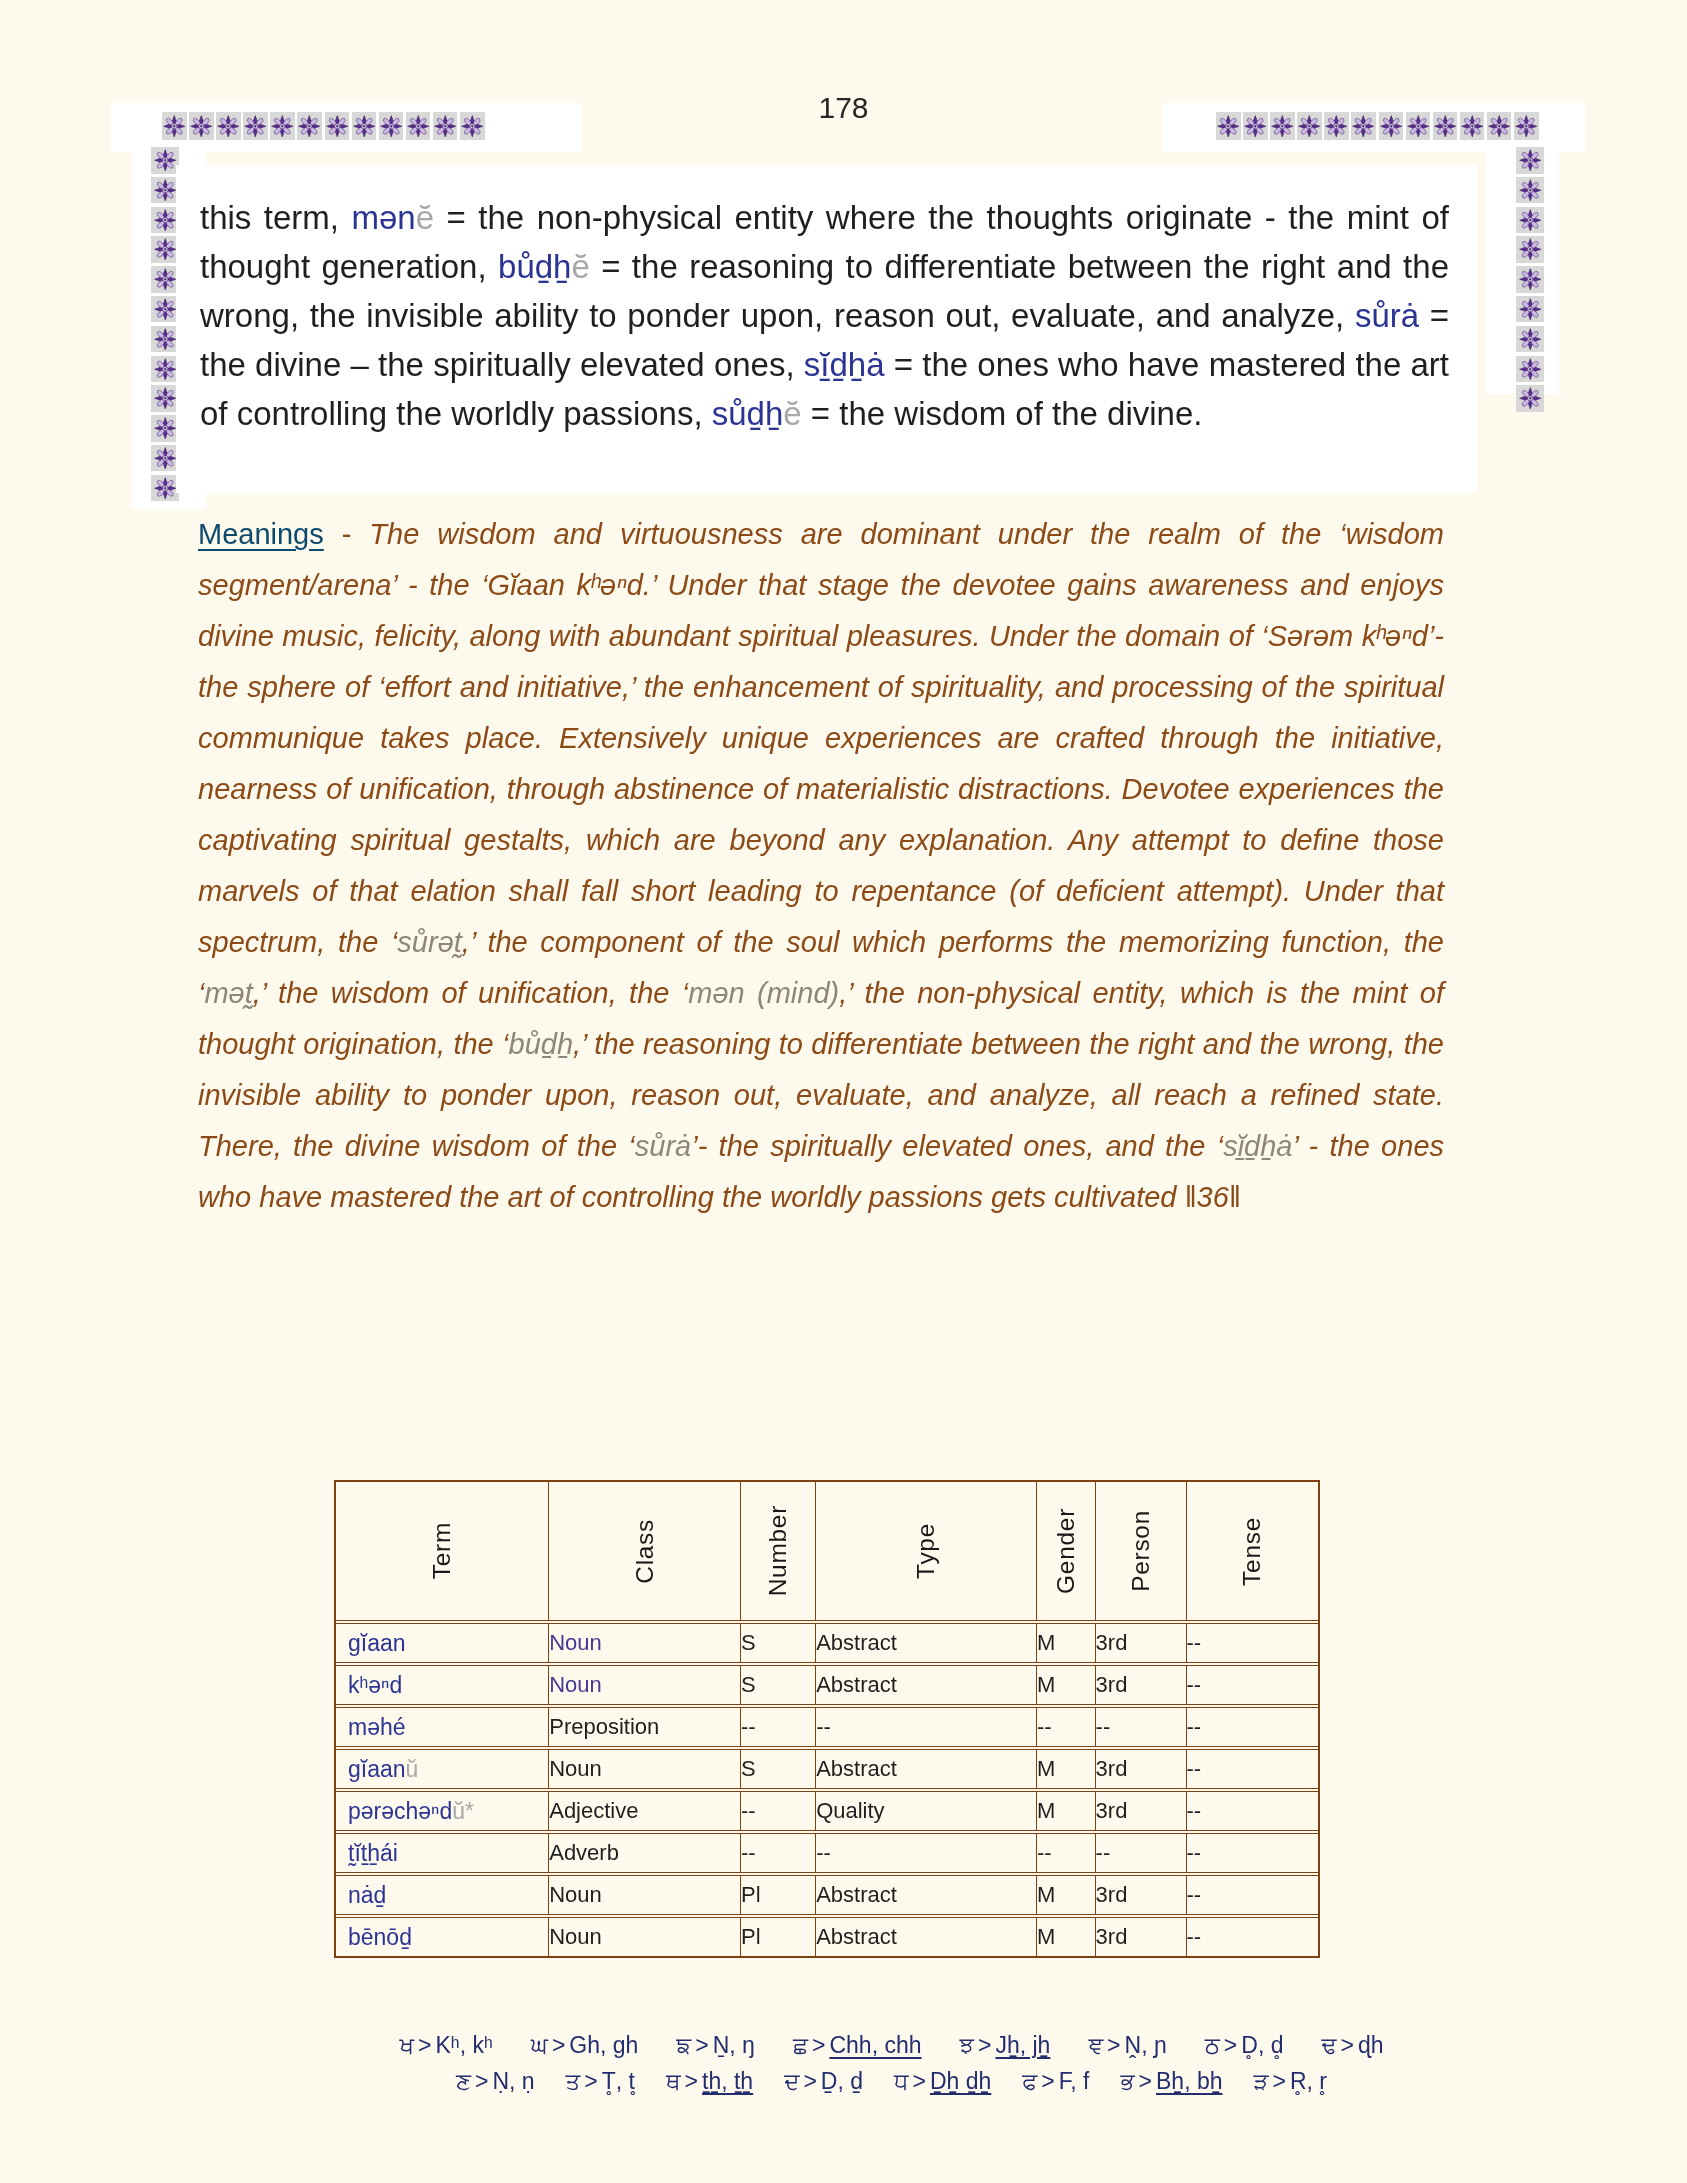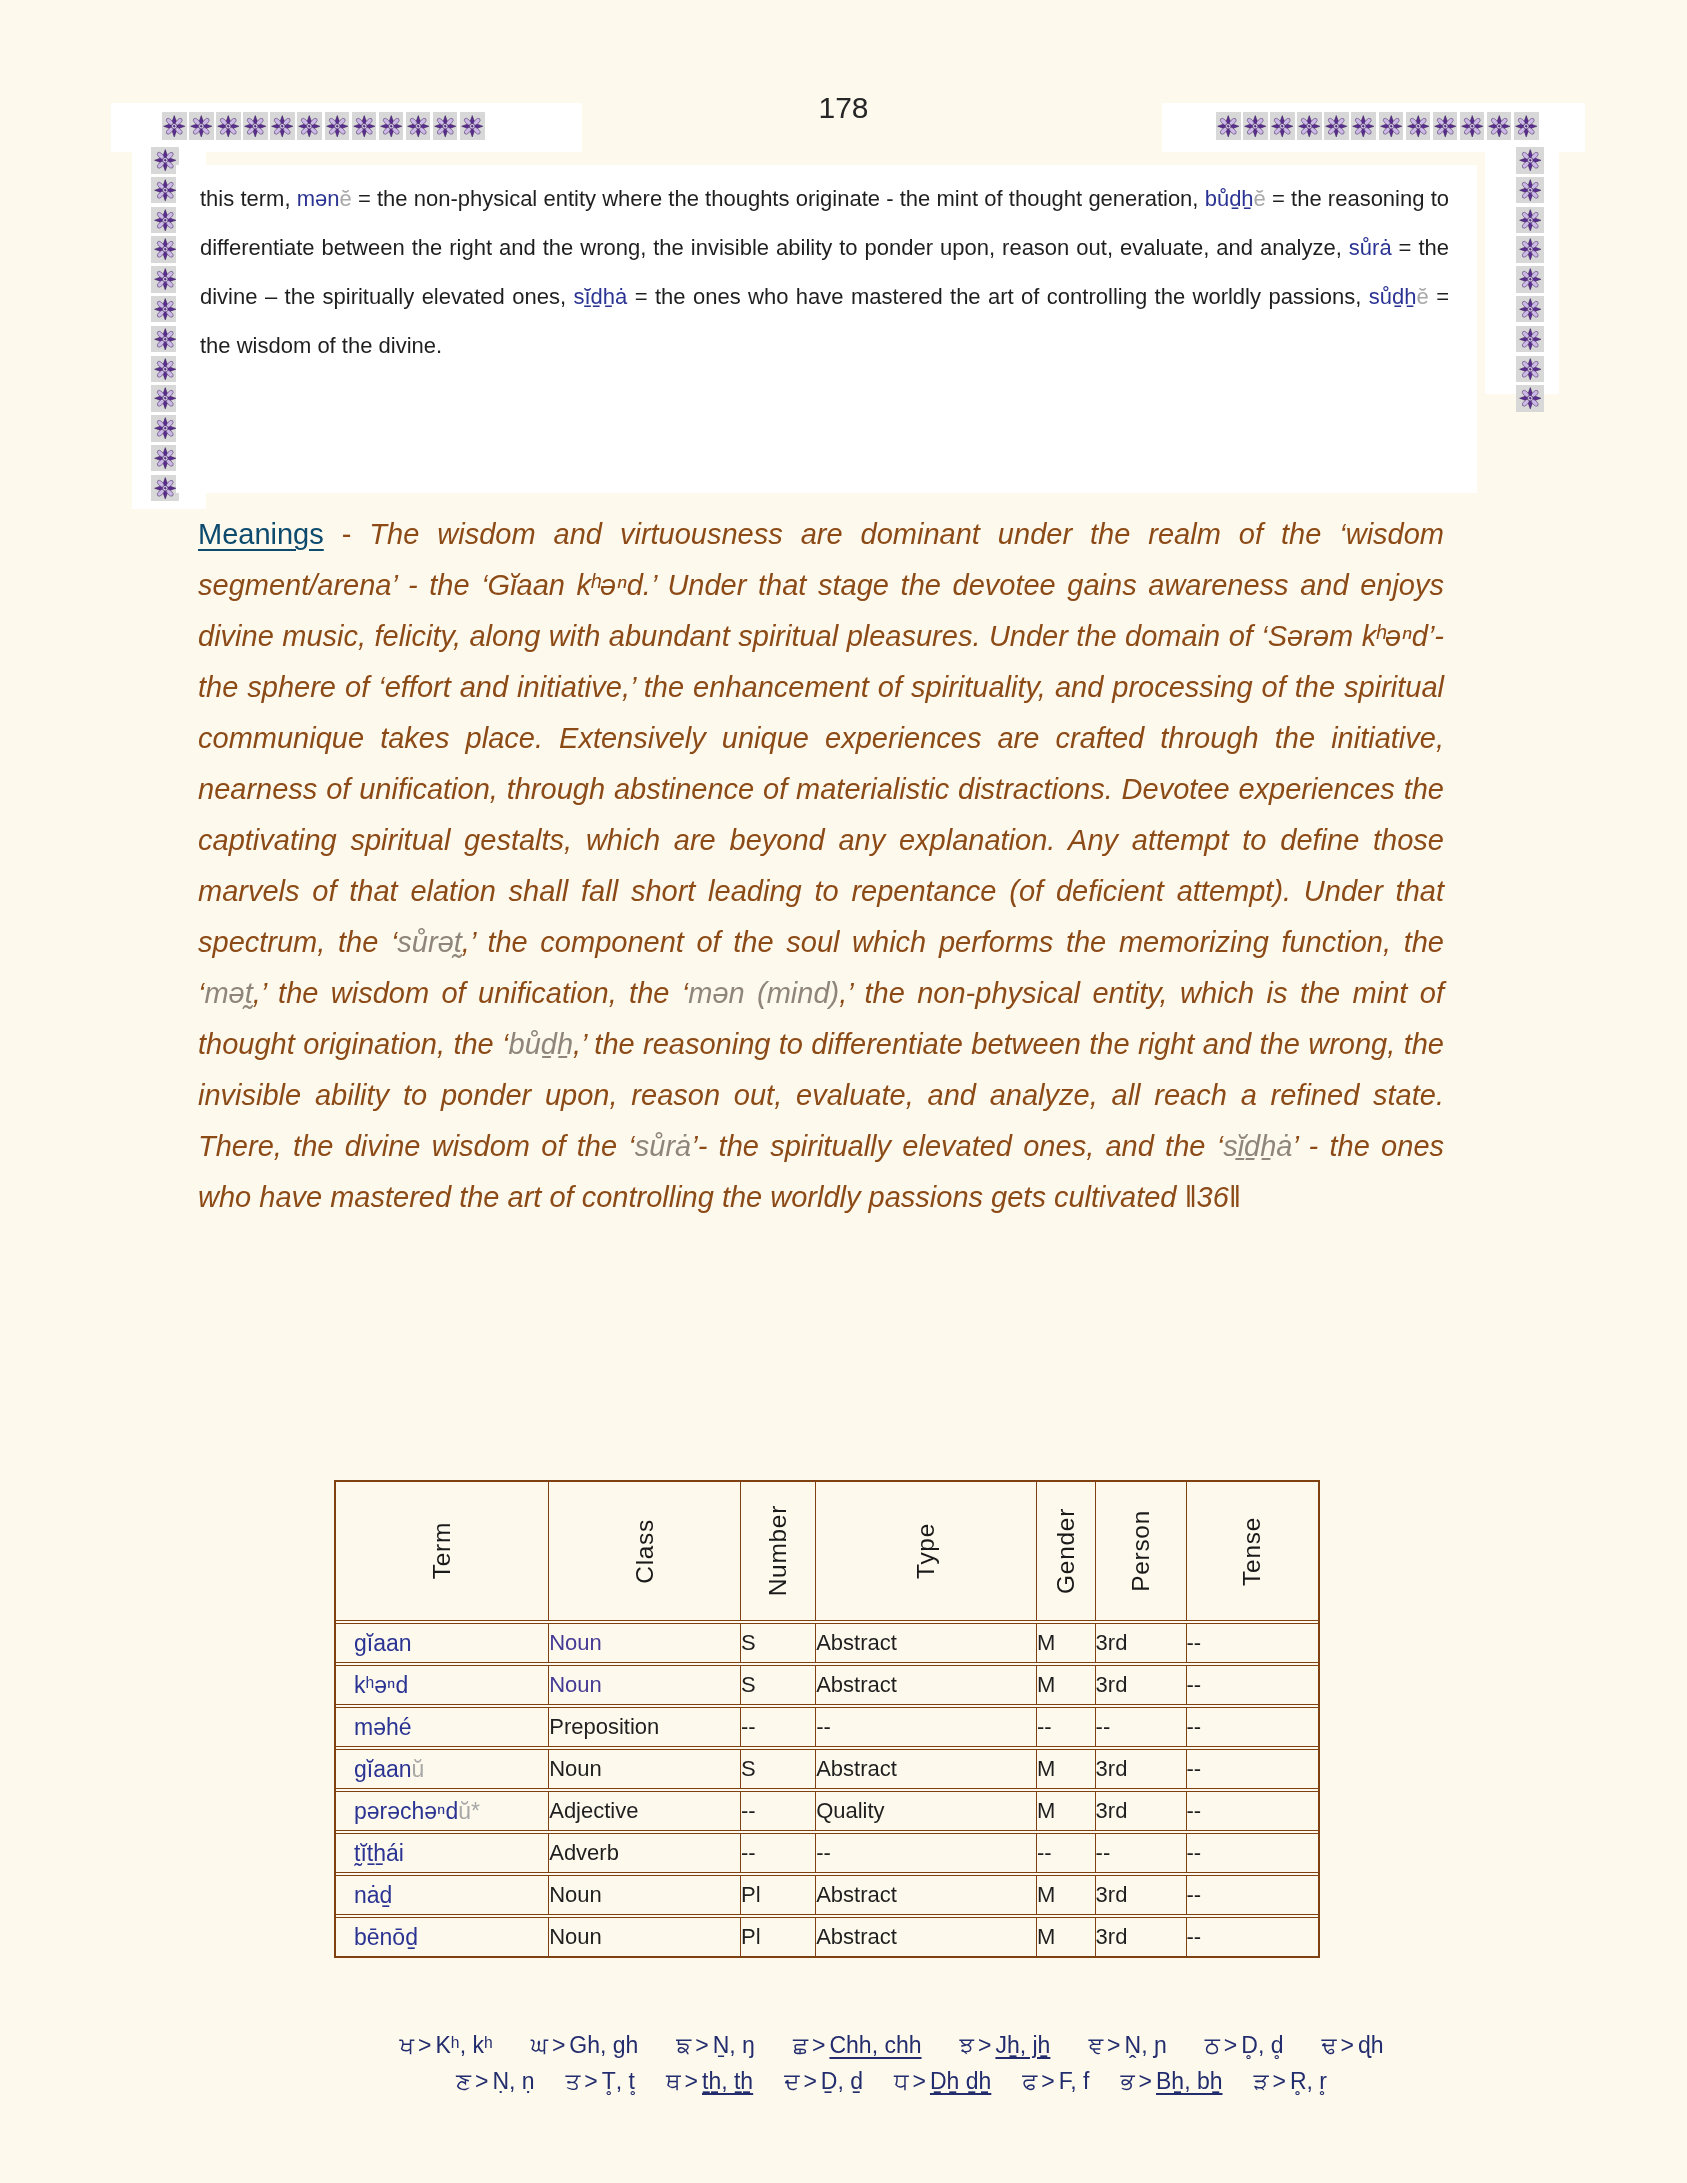--- a/index.html
+++ b/index.html
@@ -22,22 +22,22 @@
     display:flex; align-items:center; justify-content:center; flex:0 0 auto;
   }
   .deco-col .tile{width:28px; height:26.5px;}
   .tile svg{width:22.5px;height:22.5px;display:block;}
   
   .intro-block{
     position:absolute; left:176px; top:165px; width:1301px; height:328px;
     background:#ffffff;
   }
   .intro-text{
-    margin:9px 28px 0 24px;
-    font-size:22px; line-height:49px; text-align:justify;
+    margin:28px 28px 0 24px;
+    font-size:33px; line-height:49px; text-align:justify;
   }
   .seg-black{color:#1f1f1f;}
   .seg-blue{color:#2b3493;}
   .seg-gray{color:#a8a8a8;}
   .seg-brown{color:#8c4a17;}
   .seg-tgray{color:#8f857b;}
   
   .meanings{
     position:absolute; left:198px; top:509px; width:1246px;
     font-size:29px; line-height:51px; text-align:justify;
@@ -69,21 +69,21 @@
   .vlabel{
     writing-mode:vertical-rl; transform:rotate(180deg);
     font-size:24.5px; color:#1a1a1a; letter-spacing:0.7px;
   }
   .grow{border-bottom:4.6px double #7f4012;}
   .grow:last-child{border-bottom:none;}
   .grow .gcell{
     height:38px; display:flex; align-items:center; justify-content:flex-start;
     font-size:22px; color:#1f1f1f;
   }
-  .grow .gcell.term{justify-content:flex-start; padding-left:18px; font-size:23px;text-align:center;}
+  .grow .gcell.term{justify-content:flex-start; padding-left:12px; font-size:23px;text-align:center;}
   .class-purple{color:#453a94;}
   
   .footer-key{
     position:absolute; left:0; top:2032px; width:1687px;
     color:#232d6e; font-size:23px;margin-left:48px;
   }
   .key-line{display:flex; justify-content:center; margin-bottom:9.3px;}
   .key-line-1{gap:38px;}
   .key-line-2{gap:31px;align-items:center;}
   .key-item{white-space:nowrap;}

